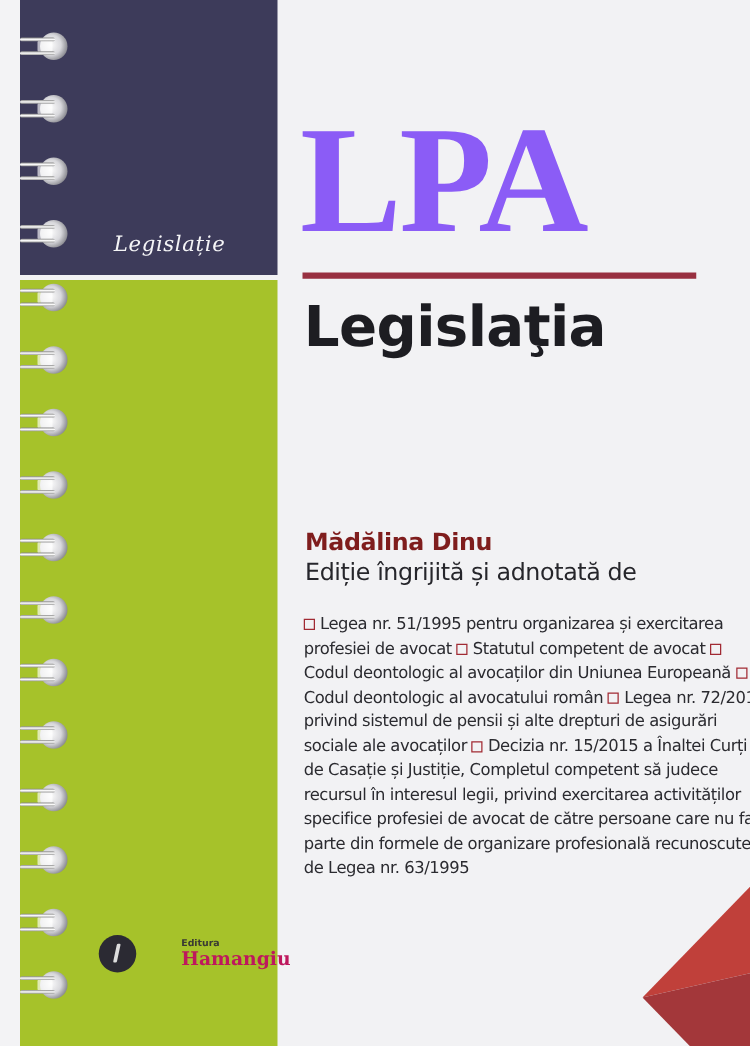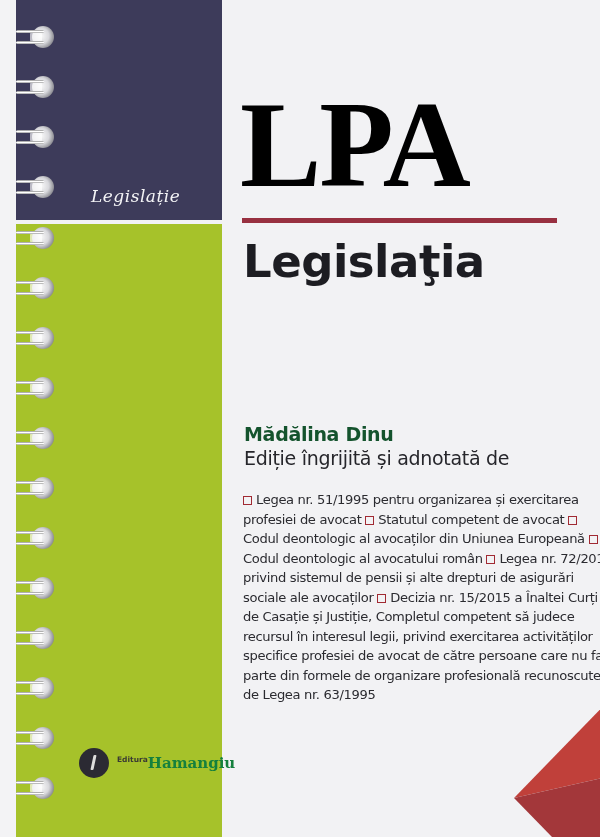--- a/index.html
+++ b/index.html
@@ -7,35 +7,35 @@
   .cover{position:absolute;left:16px;top:0;width:600px;height:837px;background:#f2f2f4;}
   .navy{position:absolute;left:0;top:0;width:206px;height:220px;background:#3d3b5a;}
   .green{position:absolute;left:0;top:224px;width:206px;height:613px;background:#a6c22a;}
   .series{position:absolute;left:75px;top:186px;color:#f4f4f6;font-family:"DejaVu Serif",serif;font-style:italic;font-size:17px;letter-spacing:0.5px;}
   .ring{position:absolute;left:0;width:40px;height:22px;}
   .ring .wire{position:absolute;left:0;height:3px;background:linear-gradient(#888,#fff,#999);border-radius:2px;}
   .ring .w1{top:4px;width:28px;}
   .ring .w2{top:15px;width:28px;}
   .ring .hole{position:absolute;left:16px;top:0;width:22px;height:22px;border-radius:50%;background:radial-gradient(circle at 40% 45%,#fafafa 0,#d8d8dc 45%,#7b7b82 80%,#55555c 100%);}
   .ring .hole-in{position:absolute;left:14px;top:6px;width:12px;height:10px;background:rgba(255,255,255,0.65);border-radius:2px;}
-  .lpa{position:absolute;left:224px;top:84px;font-family:"Liberation Serif",serif;font-weight:bold;font-size:122px;line-height:1;color:#000000;letter-spacing:-2px;}
+  .lpa{position:absolute;left:224px;top:84px;font-family:"Liberation Serif",serif;font-weight:bold;font-size:122px;line-height:1;color:#8b5cf6;letter-spacing:-2px;}
   .rule{position:absolute;left:226px;top:218px;width:315px;height:5px;background:#983040;}
   .title{position:absolute;left:227px;top:236px;font-family:"DejaVu Sans",sans-serif;font-weight:bold;font-size:45px;line-height:51px;color:#1d1d22;letter-spacing:-0.5px;}
   .subtitle{position:absolute;left:228px;top:400px;font-family:"DejaVu Sans",sans-serif;font-size:19px;color:#26262b;letter-spacing:-0.3px;margin-top:47px;}
-  .author{position:absolute;left:228px;top:423px;font-family:"DejaVu Sans",sans-serif;font-weight:bold;font-size:19px;color:#14532d;letter-spacing:-0.3px;}
+  .author{position:absolute;left:228px;top:423px;font-family:"DejaVu Sans",sans-serif;font-weight:bold;font-size:19px;color:#7f1d1d;letter-spacing:-0.3px;}
   .contents{position:absolute;left:227px;top:490px;width:370px;font-family:"DejaVu Sans",sans-serif;font-size:13.1px;line-height:19.5px;color:#2b2b30;letter-spacing:-0.35px;}
   .bullet{display:inline-block;width:9px;height:9px;border:1.6px solid #a12a33;margin-right:4px;vertical-align:-1px;box-sizing:border-box;}
   .edition{position:absolute;left:362px;top:770px;font-family:"DejaVu Sans",sans-serif;font-weight:bold;font-size:19px;color:#1f1f24;letter-spacing:0.5px;}
   .triangle{position:absolute;left:498px;top:693px;width:102px;height:144px;}
   .publisher{position:absolute;left:63px;top:748px;display:flex;align-items:center;}
   .pub-logo{width:30px;height:30px;border-radius:50%;background:#2b2a33;position:relative;margin-right:8px;}
   .pub-logo::after{content:"";position:absolute;left:13px;top:7px;width:3px;height:15px;background:#ddd;transform:skewX(-12deg);border-radius:1px;}
-  .pub-text{display:flex;flex-direction:row;line-height:1;}
+  .pub-text{display:flex;flex-direction:column;line-height:1;margin-left:28px;}
   .pub-small{font-family:"DejaVu Sans",sans-serif;font-size:7.5px;font-weight:bold;color:#3a3a33;margin-bottom:1px;}
-  .pub-big{font-family:"DejaVu Serif",serif;font-weight:bold;font-size:15px;color:#15803d;}
+  .pub-big{font-family:"DejaVu Serif",serif;font-weight:bold;font-size:15px;color:#be185d;}
 </style>
 </head>
 <body>
 
 <div class="cover">
 
   <div class="navy"></div>
   <div class="green"></div>
 
   <div class="series">Legislație</div>

